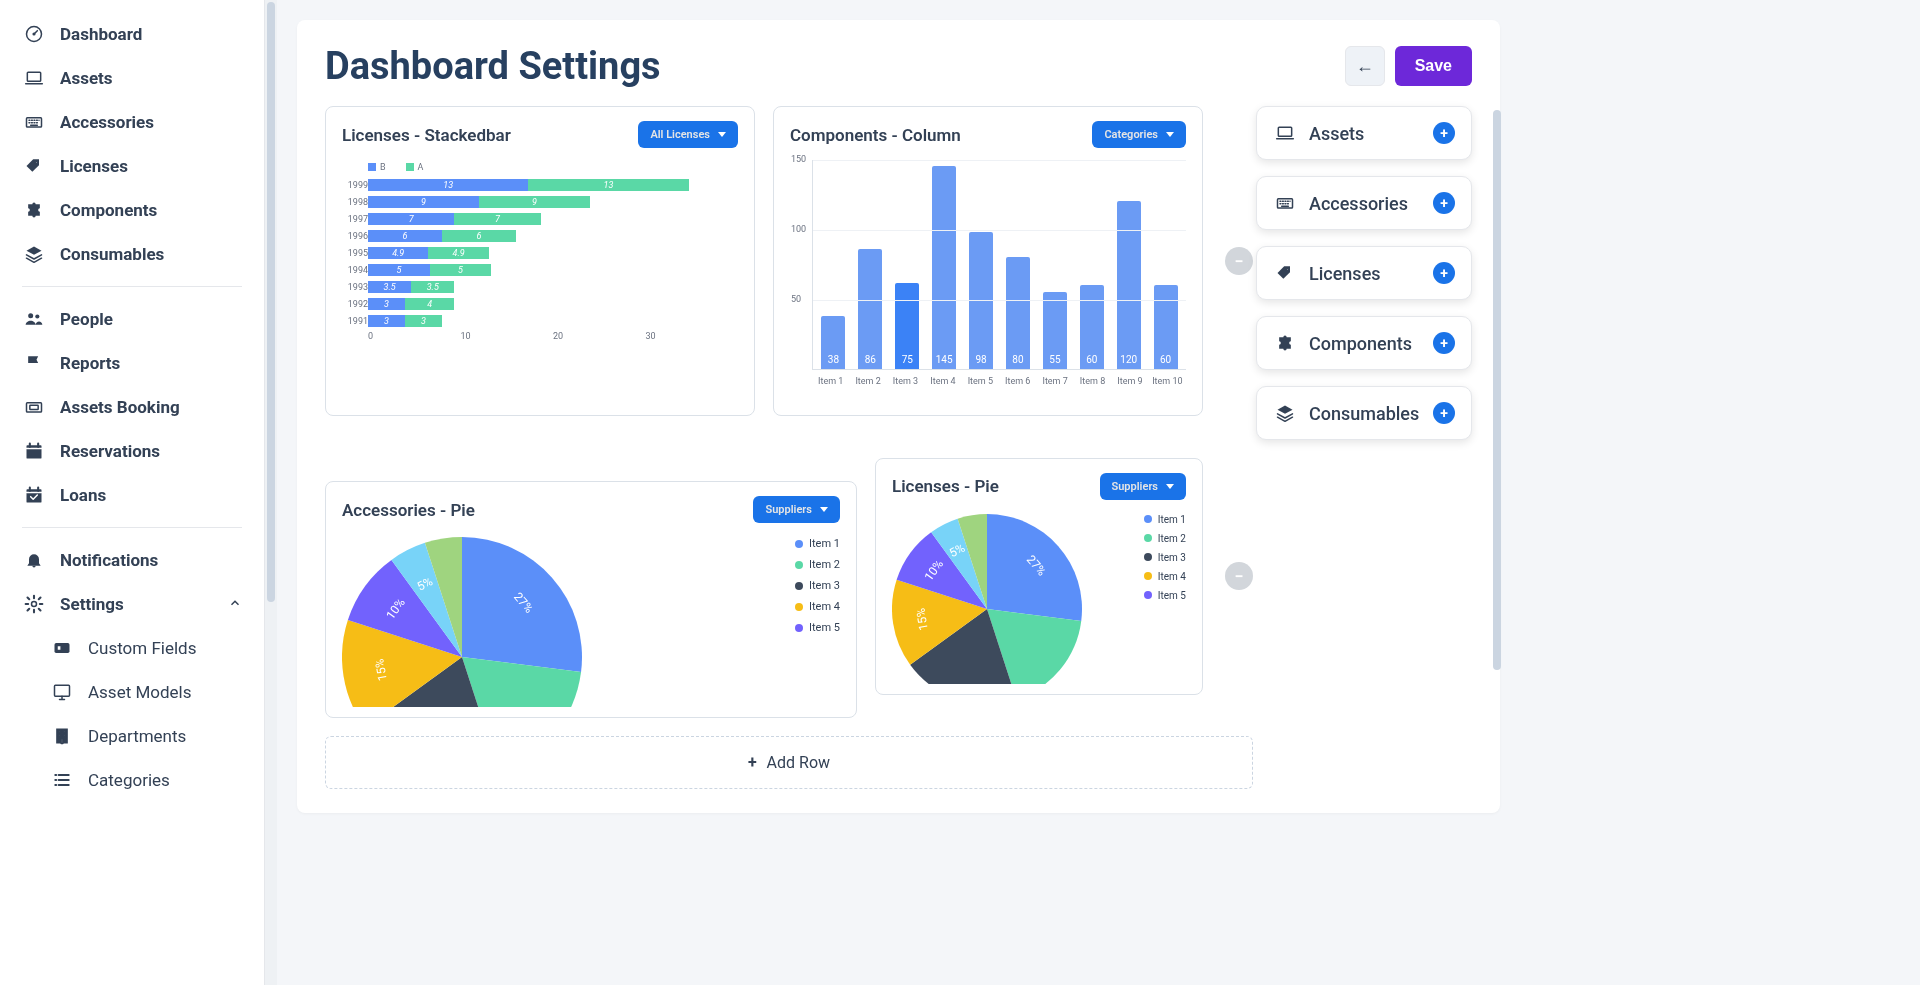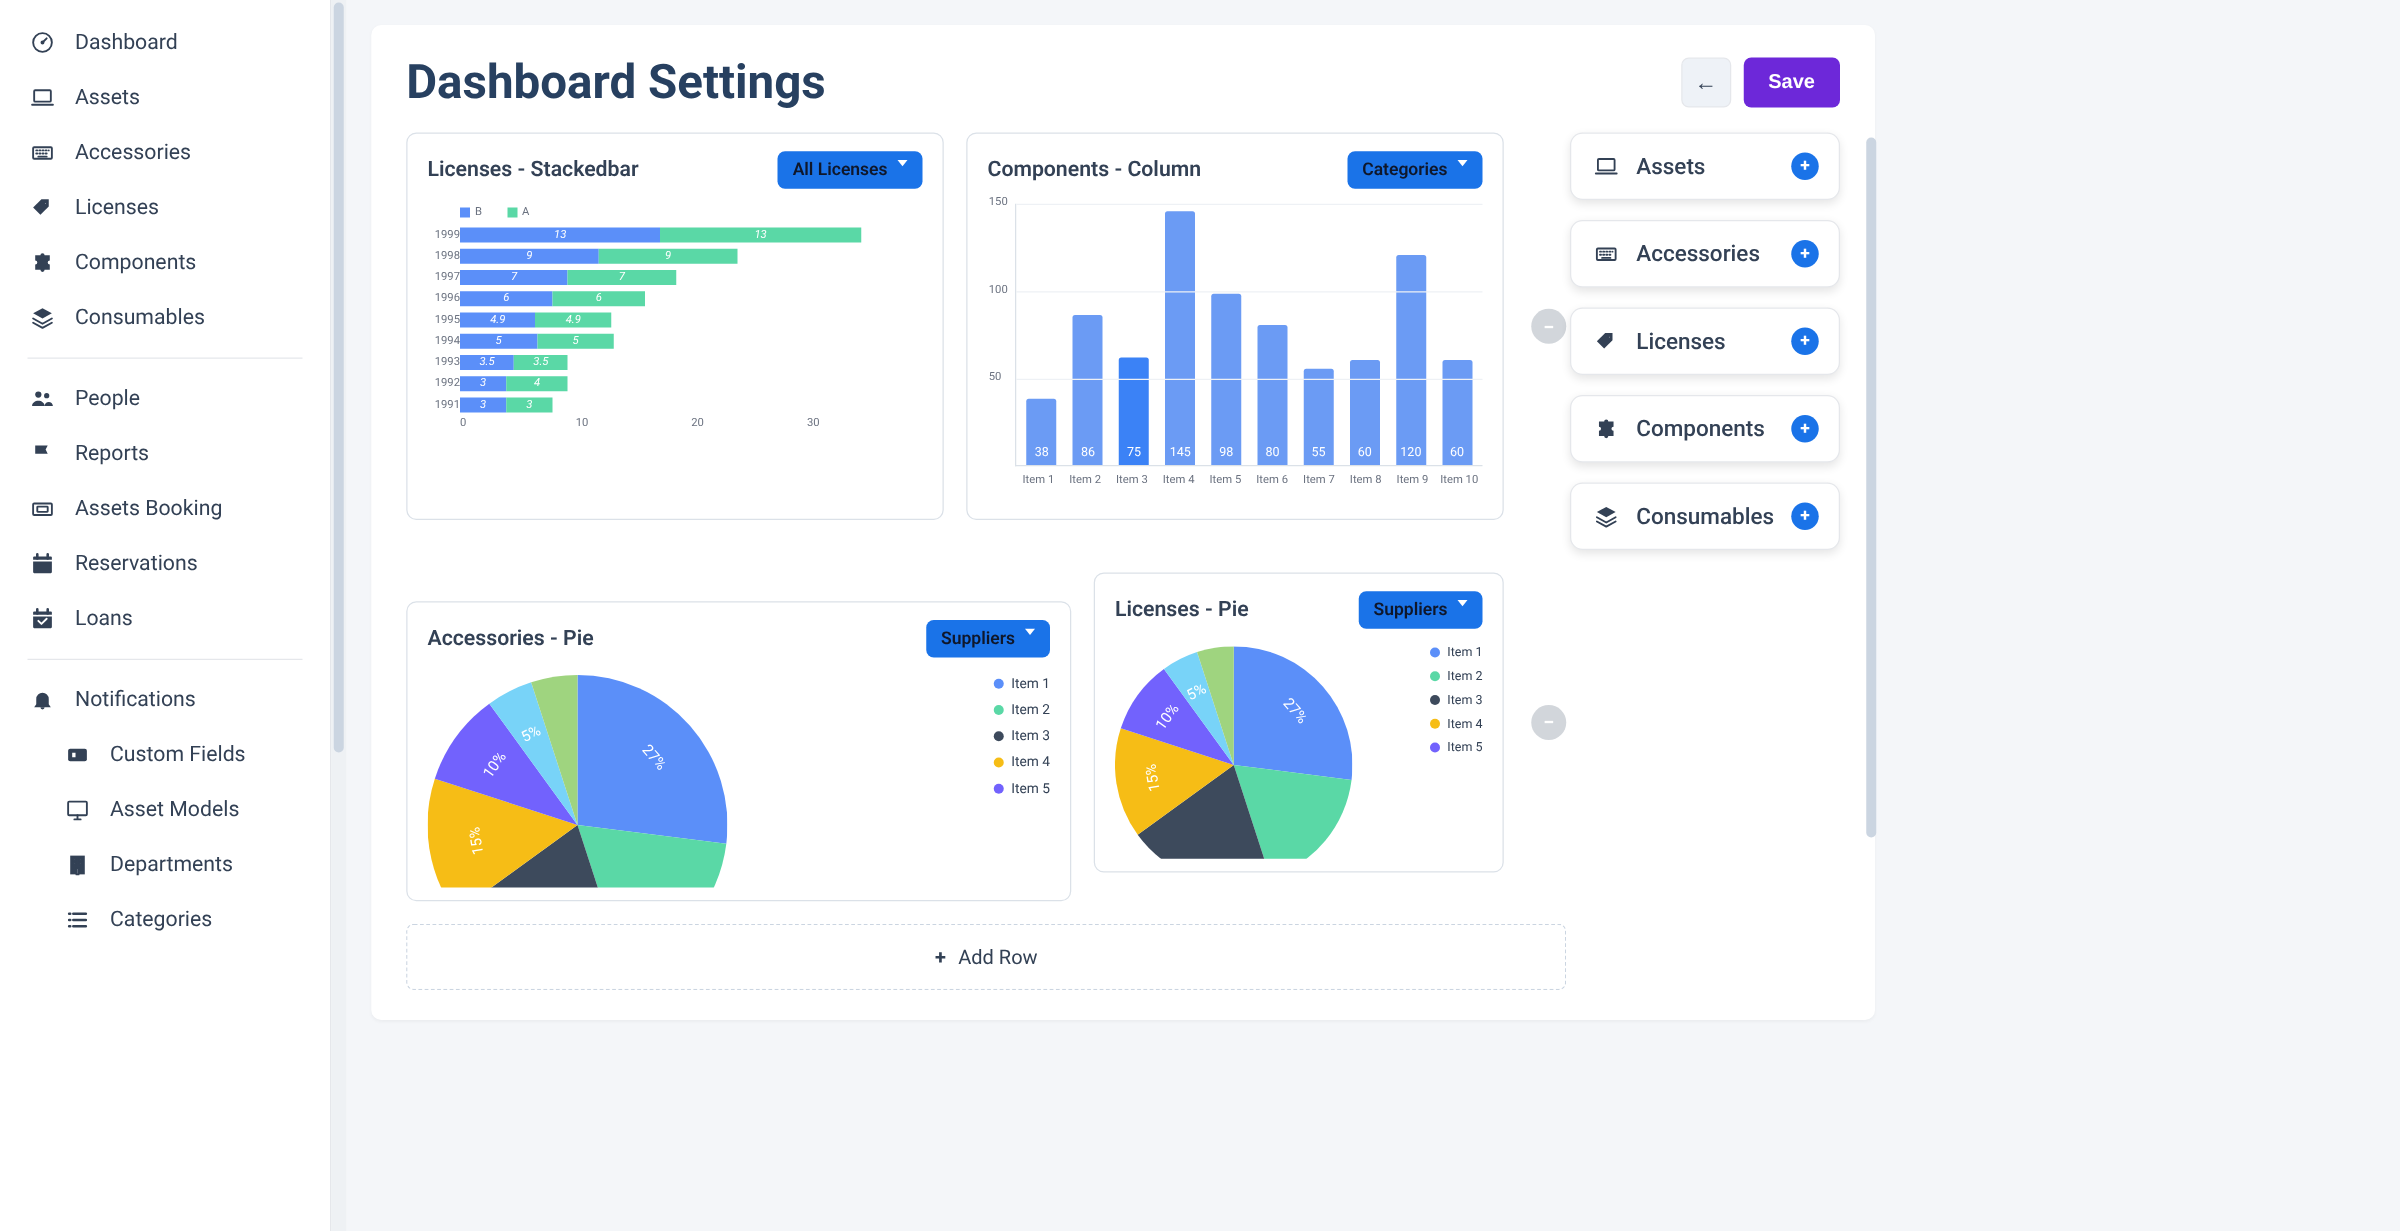--- a/index.html
+++ b/index.html
@@ -1,19 +1,19 @@
 <!DOCTYPE html>
 <html><head>
 <meta charset="utf-8">
 <style>
 * { box-sizing: border-box; margin: 0; padding: 0; }
 body { font-family: -apple-system, BlinkMacSystemFont, "Segoe UI", Roboto, sans-serif; background: #f4f6f9; color: #334155; }
 .container { display: flex; height: 985px; width: 1520px; }
 .sidebar { width: 265px; background: #fff; border-right: 1px solid #e5e7eb; overflow-y: auto; padding: 12px 0; }
-.sidebar-item { display: flex; align-items: center; padding: 10px 22px; cursor: pointer; color: #334155; font-size: 17px; font-weight: 400; }
+.sidebar-item { display: flex; align-items: center; padding: 10px 22px; cursor: pointer; color: #334155; font-size: 17px; font-weight: 700; }
 .sidebar-item.child { padding-left: 50px; font-weight: 400; }
 .sidebar-item .ico { width: 24px; height: 24px; margin-right: 14px; display: inline-flex; align-items: center; justify-content: center; font-size: 18px; }
 .sidebar-item .chev { margin-left: auto; }
 .sidebar-divider { height: 1px; background: #e5e7eb; margin: 10px 22px; }
 
 .scrollbar-track { width: 12px; background: #eef1f4; display:flex; align-items:flex-start; }
 .scrollbar-thumb { width: 8px; margin:2px; height: 600px; background: #cbd5e1; border-radius: 4px; }
 
 .main { flex: 1; padding: 20px 20px 0 20px; overflow-y: auto; }
 .page-card { background: #fff; border-radius: 8px; padding: 24px 28px; box-shadow: 0 1px 3px rgba(0,0,0,.04); min-height: 760px; position:relative; }
@@ -23,21 +23,21 @@
 .btn-back { background: #eef2f7; border: 1px solid #e5e7eb; border-radius: 6px; width: 40px; height: 40px; display:flex; align-items:center; justify-content:center; cursor:pointer; color:#334155; font-size:18px; font-weight:700;}
 .btn-save { background: #6d28d9; color: #fff; border: none; border-radius: 6px; padding: 10px 20px; font-size: 16px; font-weight: 600; cursor: pointer; text-align: right; }
 
 .dashboard-body { display: flex; gap: 3px; margin-top: 18px; }
 .widgets-col { flex: 1; }
 .widgets-grid { display: flex; flex-direction: column; gap: 18px; }
 .widgets-row { display: flex; gap: 18px; }
 .widget { border: 1px solid #dbe1e8; border-radius: 8px; padding: 14px 16px 10px 16px; background: #fff; flex:1; min-height: 310px; }
 .widget-header { display: flex; align-items: center; }
 .widget-title { font-size: 17px; font-weight: 600; color: #334155; }
-.widget-select { margin-left: auto; background: #1a73e8; color: #0f172a; border-radius: 6px; padding: 7px 12px; font-size: 14px; font-weight: 600; display: inline-flex; align-items:flex-start; gap:8px; cursor:pointer; }
+.widget-select { margin-left: auto; background: #1a73e8; color: #e5e5e5; border-radius: 6px; padding: 7px 12px; font-size: 11px; font-weight: 600; display: inline-flex; align-items:center; gap:8px; cursor:pointer; }
 .widget-select .caret { border-left: 4px solid transparent; border-right: 4px solid transparent; border-top: 5px solid #fff; }
 .row-remove { width: 28px; height: 28px; border-radius: 50%; background: #d2d6db; color: #fff; display:flex; align-items:center; justify-content:center; cursor:pointer; font-weight:700; margin-left: 4px; align-self:center; }
 
 .add-row { margin-top: 18px; border: 1px dashed #cbd5e1; border-radius: 6px; padding: 16px; text-align: center; font-size: 16px; color: #334155; cursor: pointer; background:#fff; }
 .add-row .plus { font-weight: 700; margin-right:6px; }
 
 .palette { width: 216px; display:flex; flex-direction:column; gap: 16px; }
 .palette-item { background: #fff; border: 1px solid #e5e7eb; border-radius: 10px; box-shadow: 0 3px 8px rgba(0,0,0,.10); padding: 14px 16px; display:flex; align-items:center; cursor:grab; }
 .palette-item .ico { width:24px; height:24px; margin-right:12px; display:inline-flex; align-items:center; justify-content:center; font-size:18px; }
 .palette-item .lbl { font-size:18px; font-weight:500; }
@@ -188,20 +188,32 @@
       </div>
       <div class="sidebar-divider"></div>
       <div class="sidebar-item">
         <span class="ico">
           <svg width="20" height="20" viewBox="0 0 24 24" fill="none" stroke="#334155" stroke-width="1.8" stroke-linecap="round" stroke-linejoin="round">
             <path d="M6 16V11a6 6 0 0 1 12 0v5l2 3H4z" fill="#334155" stroke="none"></path>
             <path d="M10 19a2 2 0 0 0 4 0" fill="#334155" stroke="none"></path>
           </svg>
         </span>
         <span>Notifications</span>
+      </div>
+      <div class="sidebar-item">
+        <span class="ico">
+          <svg width="20" height="20" viewBox="0 0 24 24" fill="none" stroke="#334155" stroke-width="1.8" stroke-linecap="round" stroke-linejoin="round">
+            <circle cx="12" cy="12" r="3"></circle>
+            <path d="M12 2v3M12 19v3M4.2 4.2l2.1 2.1M17.7 17.7l2.1 2.1M2 12h3M19 12h3M4.2 19.8l2.1-2.1M17.7 6.3l2.1-2.1" stroke="#334155" stroke-width="2.5"></path>
+          </svg>
+        </span>
+        <span>Settings</span>
+        <span class="chev"><svg width="14" height="14" viewBox="0 0 24 24" fill="none" stroke="#334155" stroke-width="2.5">
+            <path d="M6 15l6-6 6 6"></path>
+          </svg></span>
       </div>
       <div class="sidebar-item child">
         <span class="ico">
           <svg width="20" height="20" viewBox="0 0 24 24" fill="none" stroke="#334155" stroke-width="1.8" stroke-linecap="round" stroke-linejoin="round">
             <rect x="3" y="6" width="18" height="12" rx="2" fill="#334155" stroke="none"></rect>
             <rect x="6" y="9" width="5" height="6" fill="#fff"></rect>
           </svg>
         </span>
         <span>Custom Fields</span>
       </div>

